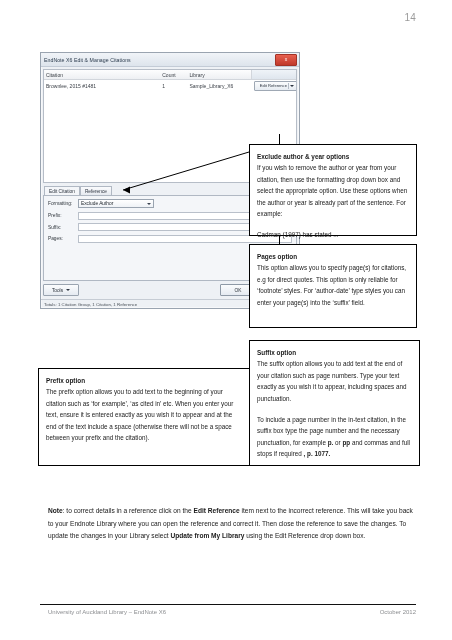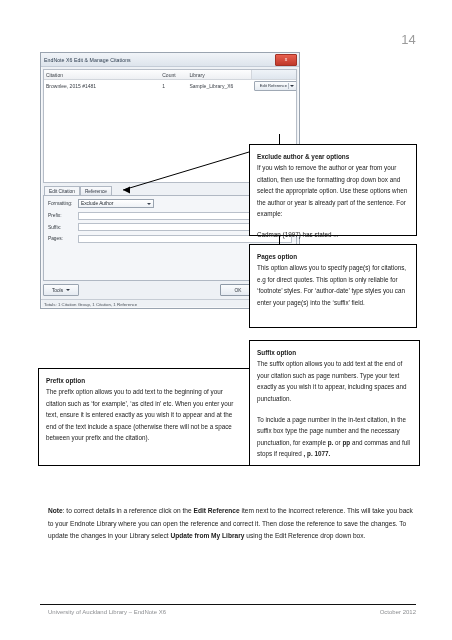--- a/index.html
+++ b/index.html
@@ -18,23 +18,23 @@
   }
   .page {
     position: absolute;
     inset: 0;
     background: #ffffff;
   }
 
   
   .page-number {
     position: absolute;
-    top: 32px;
+    top: 12px;
     right: 36px;
-    font-size: 13px;
+    font-size: 10px;
     color: #9b9b9b;
     letter-spacing: 0.2px;
   }
 
   
   .dialog {
     position: absolute;
     left: 40px;
     top: 52px;
     width: 260px;

